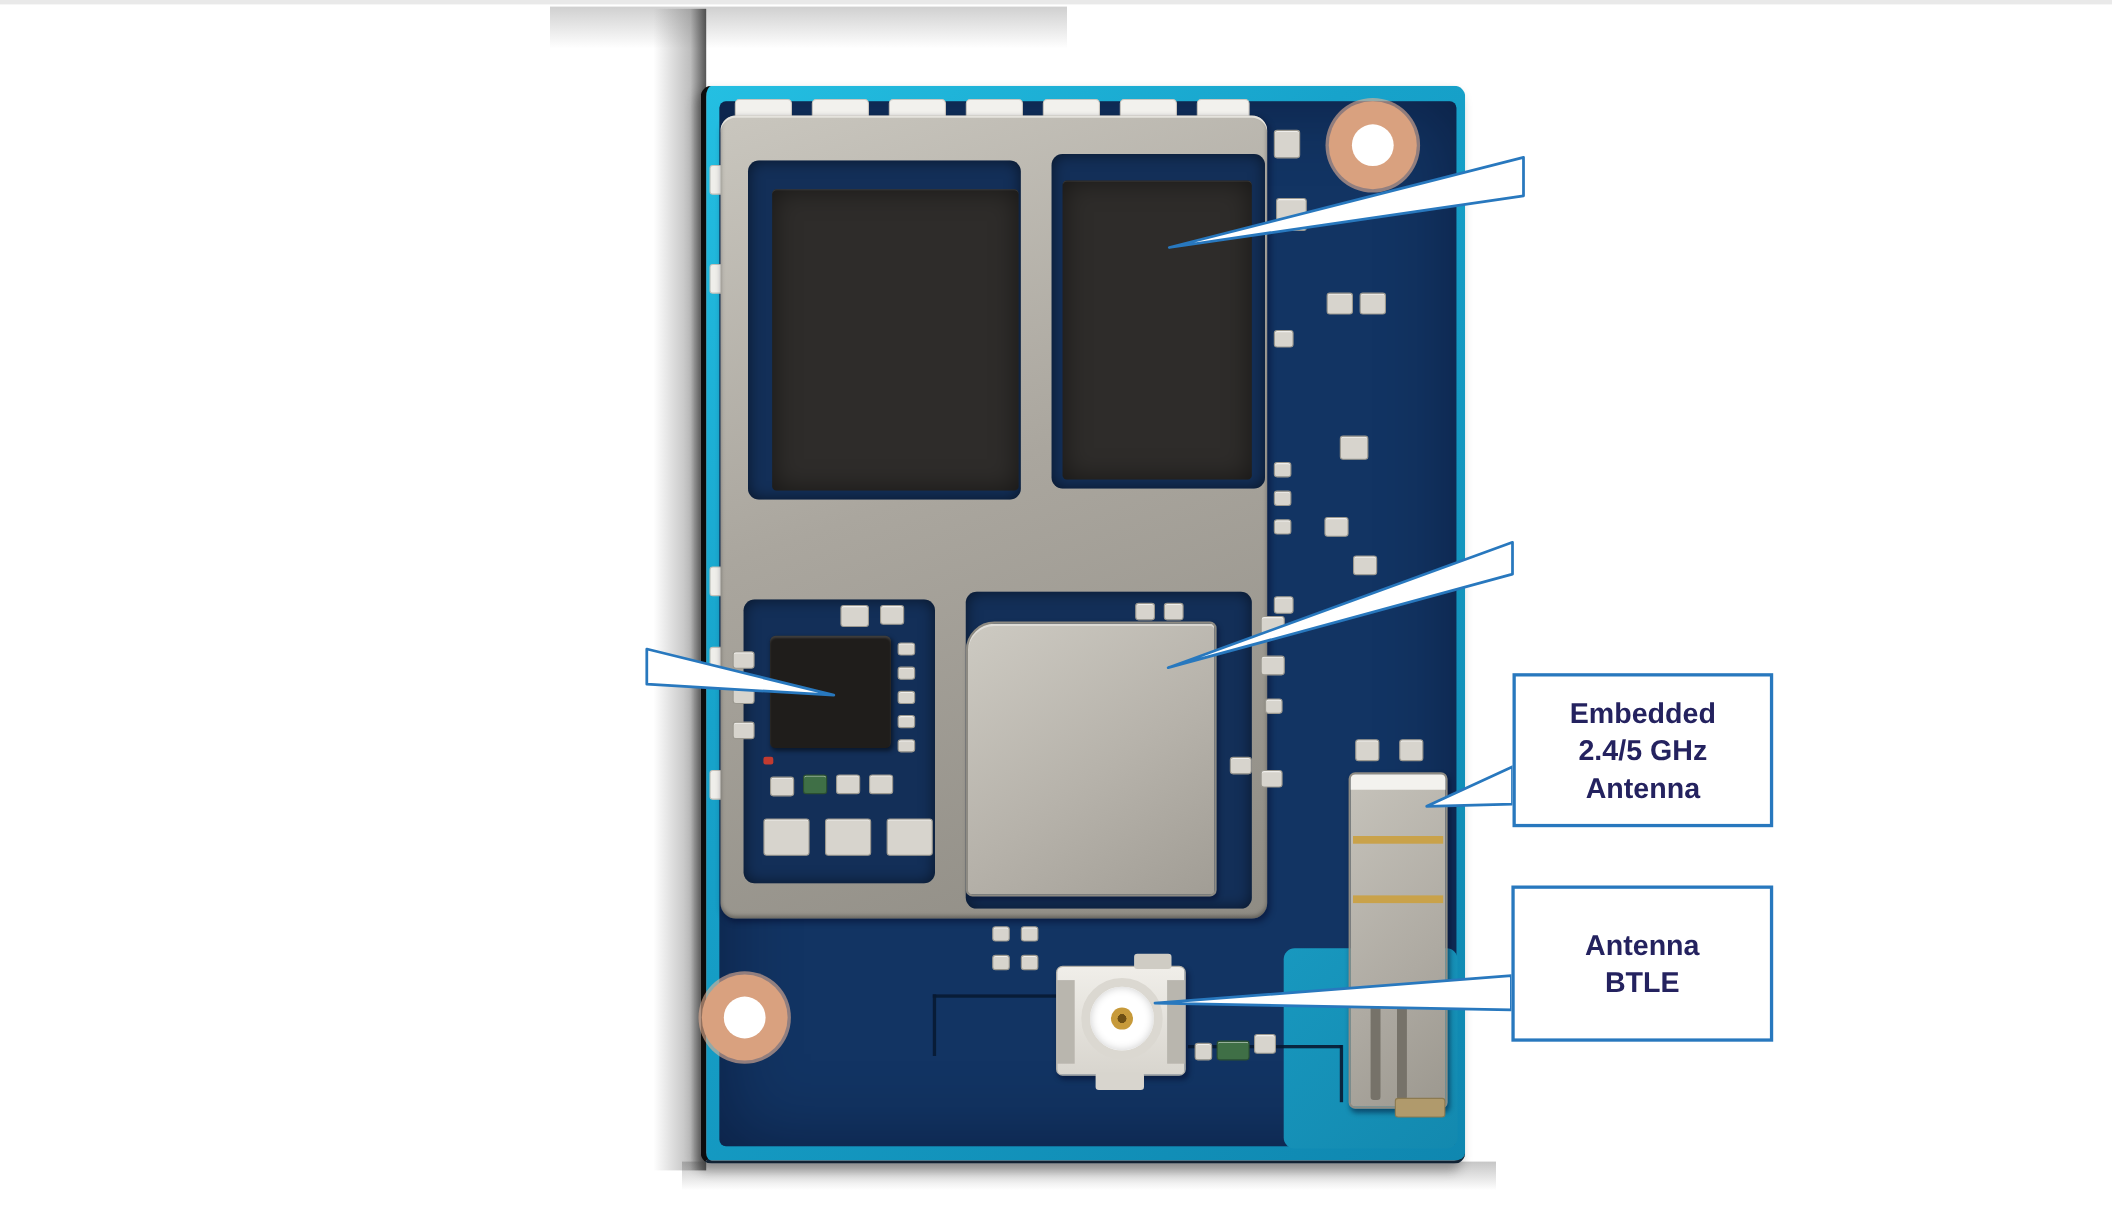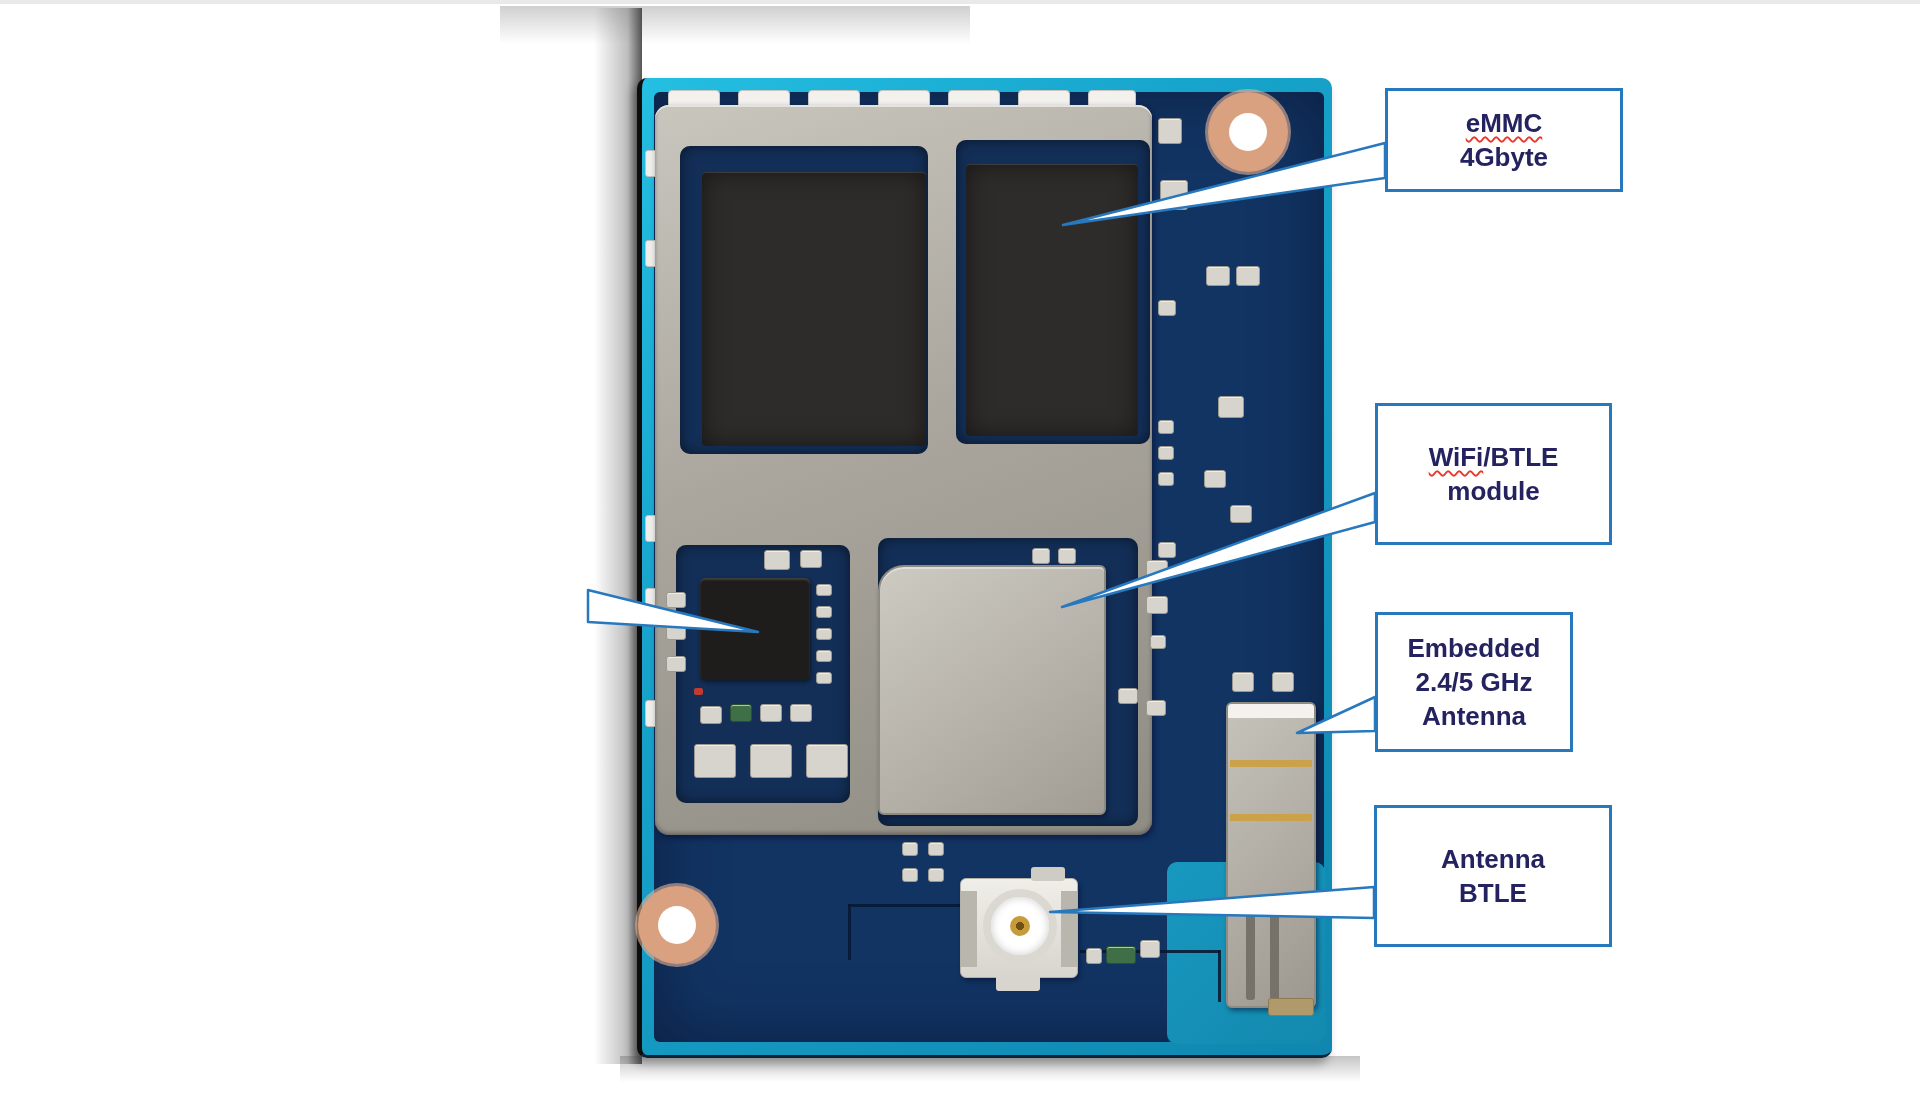--- a/index.html
+++ b/index.html
@@ -199,32 +199,24 @@
   <svg class="leaders" width="1920" height="1096" viewBox="0 0 1920 1096">
     <g fill="#ffffff" stroke="#2878be" stroke-width="2.5" stroke-linejoin="round">
       <polygon points="1385,143 1063,225 1385,178"></polygon>
       <polygon points="1375,493 1062,607 1375,522"></polygon>
       <polygon points="588,590 758,632 588,622"></polygon>
       <polygon points="1375,697 1297,733 1375,731"></polygon>
       <polygon points="1374,887 1050,912 1374,918"></polygon>
     </g>
   </svg>
 
-  <div class="callout" style="left:1385px;top:88px;width:238px;height:104px;">
-    <span><span class="wavy">eMMC</span></span>
-    <span>4Gbyte</span>
-  </div>
-
-  <div class="callout" style="left:1375px;top:403px;width:237px;height:142px;">
-    <span><span class="wavy">WiFi</span><span>/BTLE</span></span>
-    <span>module</span>
-  </div>
-
-
-  <div class="callout" style="left:1375px;top:612px;width:198px;height:140px;">
+
+
+
+  <div class="callout" style="left:1375px;top:612px;width:237px;height:140px;">
     <span>Embedded</span>
     <span>2.4/5 GHz</span>
     <span>Antenna</span>
   </div>
 
   <div class="callout" style="left:1374px;top:805px;width:238px;height:142px;">
     <span>Antenna</span>
     <span>BTLE</span>
   </div>
 </div>

